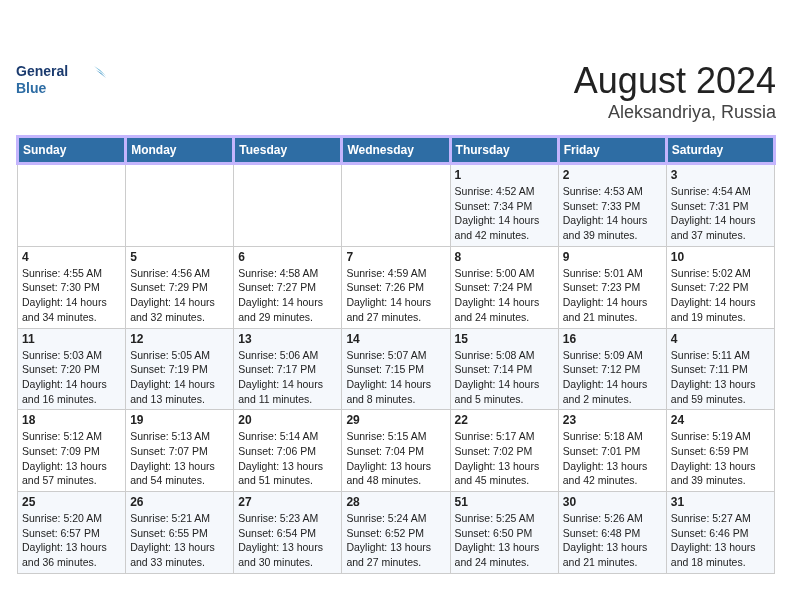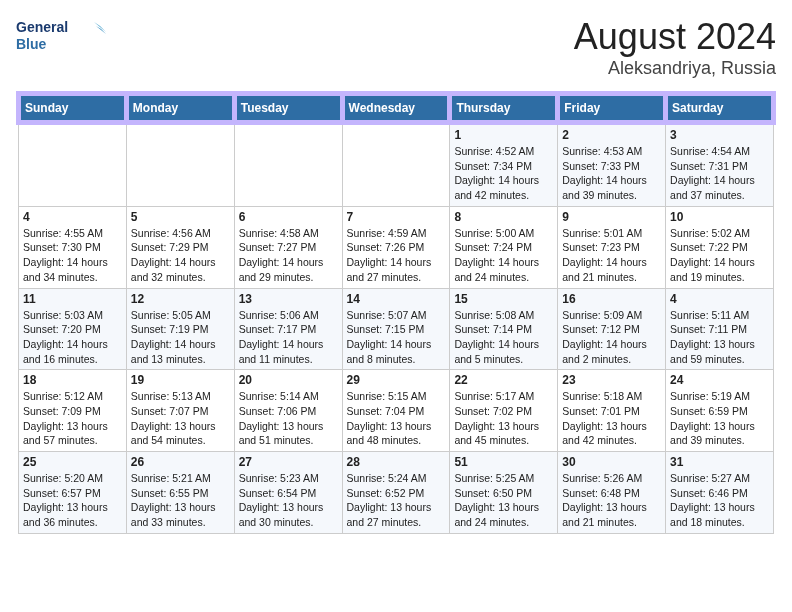--- a/index.html
+++ b/index.html
@@ -8,20 +8,21 @@
       background: #fff;
       width: 792px;
       min-height: 612px;
       padding: 16px;
     }
     .header {
       display: flex;
       justify-content: space-between;
       align-items: flex-start;
       margin-bottom: 12px;
+      margin-top: 44px;
     }
     .logo {
       display: flex;
       align-items: center;
       gap: 4px;
     }
     .title-block { text-align: right; }
     .month-title {
       font-size: 36px;
       font-weight: normal;
@@ -31,21 +32,21 @@
       font-size: 18px;
       color: #444;
     }
     .calendar { width: 100%; border-collapse: collapse; }
     .calendar th {
       background: #2e6da4;
       color: #fff;
       font-size: 12px;
       font-weight: bold;
       padding: 5px 4px;
-      border: 5px solid #c4b5fd;
+      border: 3px solid #c4b5fd;
       text-align: left;
     }
     .calendar td {
       border: 1px solid #ccc;
       vertical-align: top;
       padding: 3px 4px;
       font-size: 10.5px;
       color: #222;
       background: #fff;
       width: calc(100%/7);

